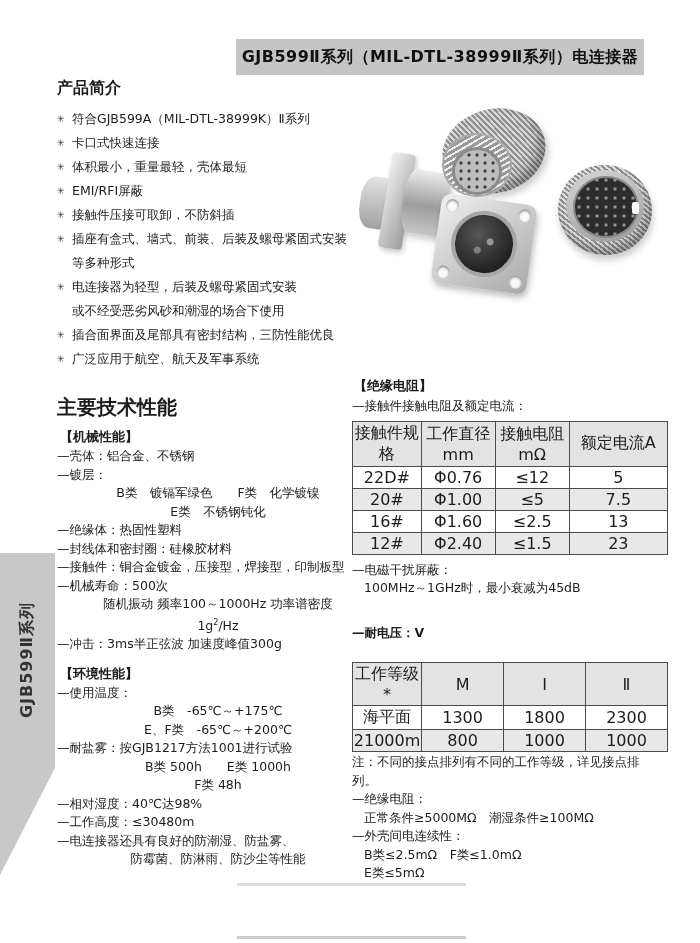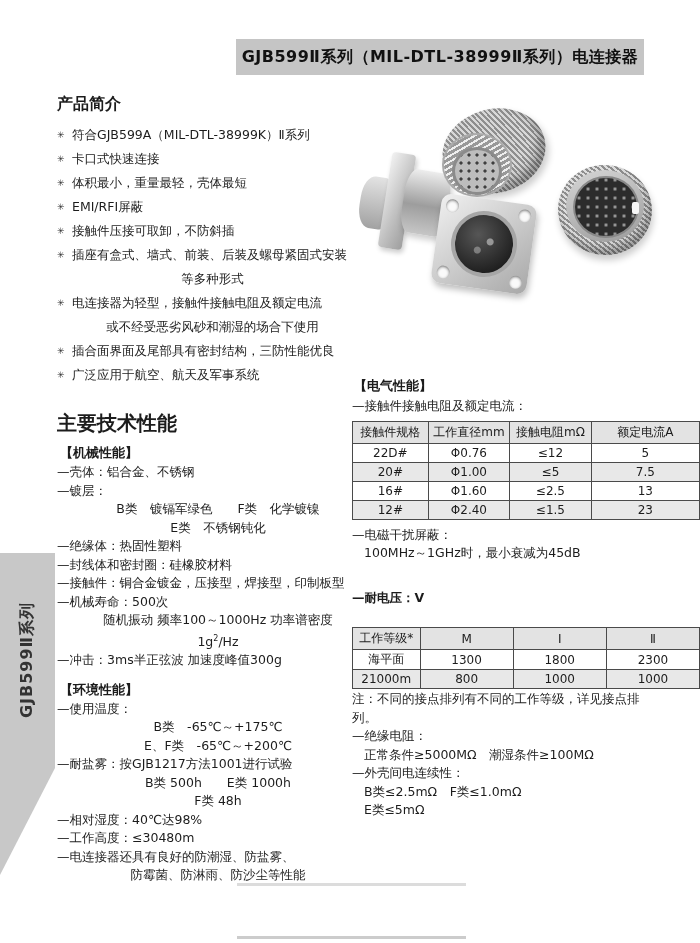--- a/index.html
+++ b/index.html
@@ -5,39 +5,39 @@
   html,body{margin:0;padding:0;background:#ffffff;}
   .page{position:relative;width:700px;height:943px;background:#fff;overflow:hidden;
         font-family:"DejaVu Sans",sans-serif;color:#1c1c1c;}
 
   
   .title-bar{position:absolute;left:236px;top:39px;width:408px;height:36px;
              background:#c5c5c5;font-weight:bold;font-size:16px;line-height:36px;
              text-align:center;color:#111;letter-spacing:.5px;}
 
   
-  .col-left{position:absolute;left:57px;top:94px;width:296px;}
+  .col-left{position:absolute;left:57px;top:78px;width:296px;}
   .intro-heading{font-size:16px;font-weight:bold;line-height:20px;margin:0 0 9px 0;}
   .bullets{font-size:12.5px;line-height:24px;}
   .b-line{white-space:nowrap;}
   .b-line .bullet{display:inline-block;width:15px;font-size:9px;color:#333;vertical-align:1px;}
-  .b-line.cont{padding-left:15px;text-align:center;}
+  .b-line.cont{padding-left:15px;}
   .specs-heading{font-size:20px;font-weight:bold;line-height:20px;margin:26px 0 0 0;}
   .bracket-heading{font-size:13px;font-weight:bold;line-height:17px;margin:11px 0 2px 3px;}
   .bracket-heading.env{}
   .spec-lines{font-size:12.5px;line-height:18.5px;}
   .spec-lines .indent{padding-left:26px;text-align:center;}
   .spec-lines sup{font-size:8px;}
 
   
   .col-right{position:absolute;left:352px;top:377px;width:300px;font-size:12.5px;line-height:18.5px;}
   .col-right .bracket-heading{margin:0 0 3px 2px;}
   .col-right .gap-top{margin-top:26px;font-weight:bold;}
   .col-right .indent{padding-left:12px;}
-  table{border-collapse:collapse;margin:5px 0 1px 0;width:348px;font-size:12px;
+  table{border-collapse:collapse;margin:5px 0 1px 0;width:316px;font-size:16px;
         line-height:normal;border:1.5px solid #4a4a4a;}
   th,td{border:1px solid #4a4a4a;text-align:center;padding:1px 0;height:16px;font-weight:normal;}
   thead th{background:#e3e3e3;height:19px;}
   tr.alt td{background:#e8e8e8;}
 
   
   .side-tab{position:absolute;left:0;top:553px;width:55px;height:215px;background:#c8c8c8;}
   .side-tab::after{content:"";position:absolute;left:0;top:215px;width:0;height:0;
                    border-top:107px solid #c8c8c8;border-right:55px solid transparent;}
   .side-tab .v-label{position:absolute;left:27px;top:107px;
@@ -140,21 +140,21 @@
   <div class="col-left">
     <h2 class="intro-heading">产品简介</h2>
     <div class="bullets">
       <div class="b-line"><span class="bullet">✳</span><span>符合GJB599A（MIL-DTL-38999K）Ⅱ系列</span></div>
       <div class="b-line"><span class="bullet">✳</span><span>卡口式快速连接</span></div>
       <div class="b-line"><span class="bullet">✳</span><span>体积最小，重量最轻，壳体最短</span></div>
       <div class="b-line"><span class="bullet">✳</span><span>EMI/RFI屏蔽</span></div>
       <div class="b-line"><span class="bullet">✳</span><span>接触件压接可取卸，不防斜插</span></div>
       <div class="b-line"><span class="bullet">✳</span><span>插座有盒式、墙式、前装、后装及螺母紧固式安装</span></div>
       <div class="b-line cont"><span>等多种形式</span></div>
-      <div class="b-line"><span class="bullet">✳</span><span>电连接器为轻型，接触件接触电阻及额定电流</span></div>
+      <div class="b-line"><span class="bullet">✳</span><span>电连接器为轻型，后装及螺母紧固式安装</span></div>
       <div class="b-line cont"><span>或不经受恶劣风砂和潮湿的场合下使用</span></div>
       <div class="b-line"><span class="bullet">✳</span><span>插合面界面及尾部具有密封结构，三防性能优良</span></div>
       <div class="b-line"><span class="bullet">✳</span><span>广泛应用于航空、航天及军事系统</span></div>
     </div>
 
     <h2 class="specs-heading">主要技术性能</h2>
 
     <div class="bracket-heading">【机械性能】</div>
     <div class="spec-lines">
       <div>—壳体：铝合金、不锈钢</div>
@@ -178,21 +178,21 @@
       <div class="indent">B类 500h　　E类 1000h</div>
       <div class="indent">F类 48h</div>
       <div>—相对湿度：40℃达98%</div>
       <div>—工作高度：≤30480m</div>
       <div>—电连接器还具有良好的防潮湿、防盐雾、</div>
       <div class="indent">防霉菌、防淋雨、防沙尘等性能</div>
     </div>
   </div>
 
   <div class="col-right">
-    <div class="bracket-heading">【电气性能】</div>
+    <div class="bracket-heading">【绝缘电阻】</div>
     <div>—接触件接触电阻及额定电流：</div>
 
     <table>
       <colgroup>
           <col style="width:65px">
           <col style="width:70px">
           <col style="width:70px">
           <col style="width:93px">
         </colgroup>
       <thead>

